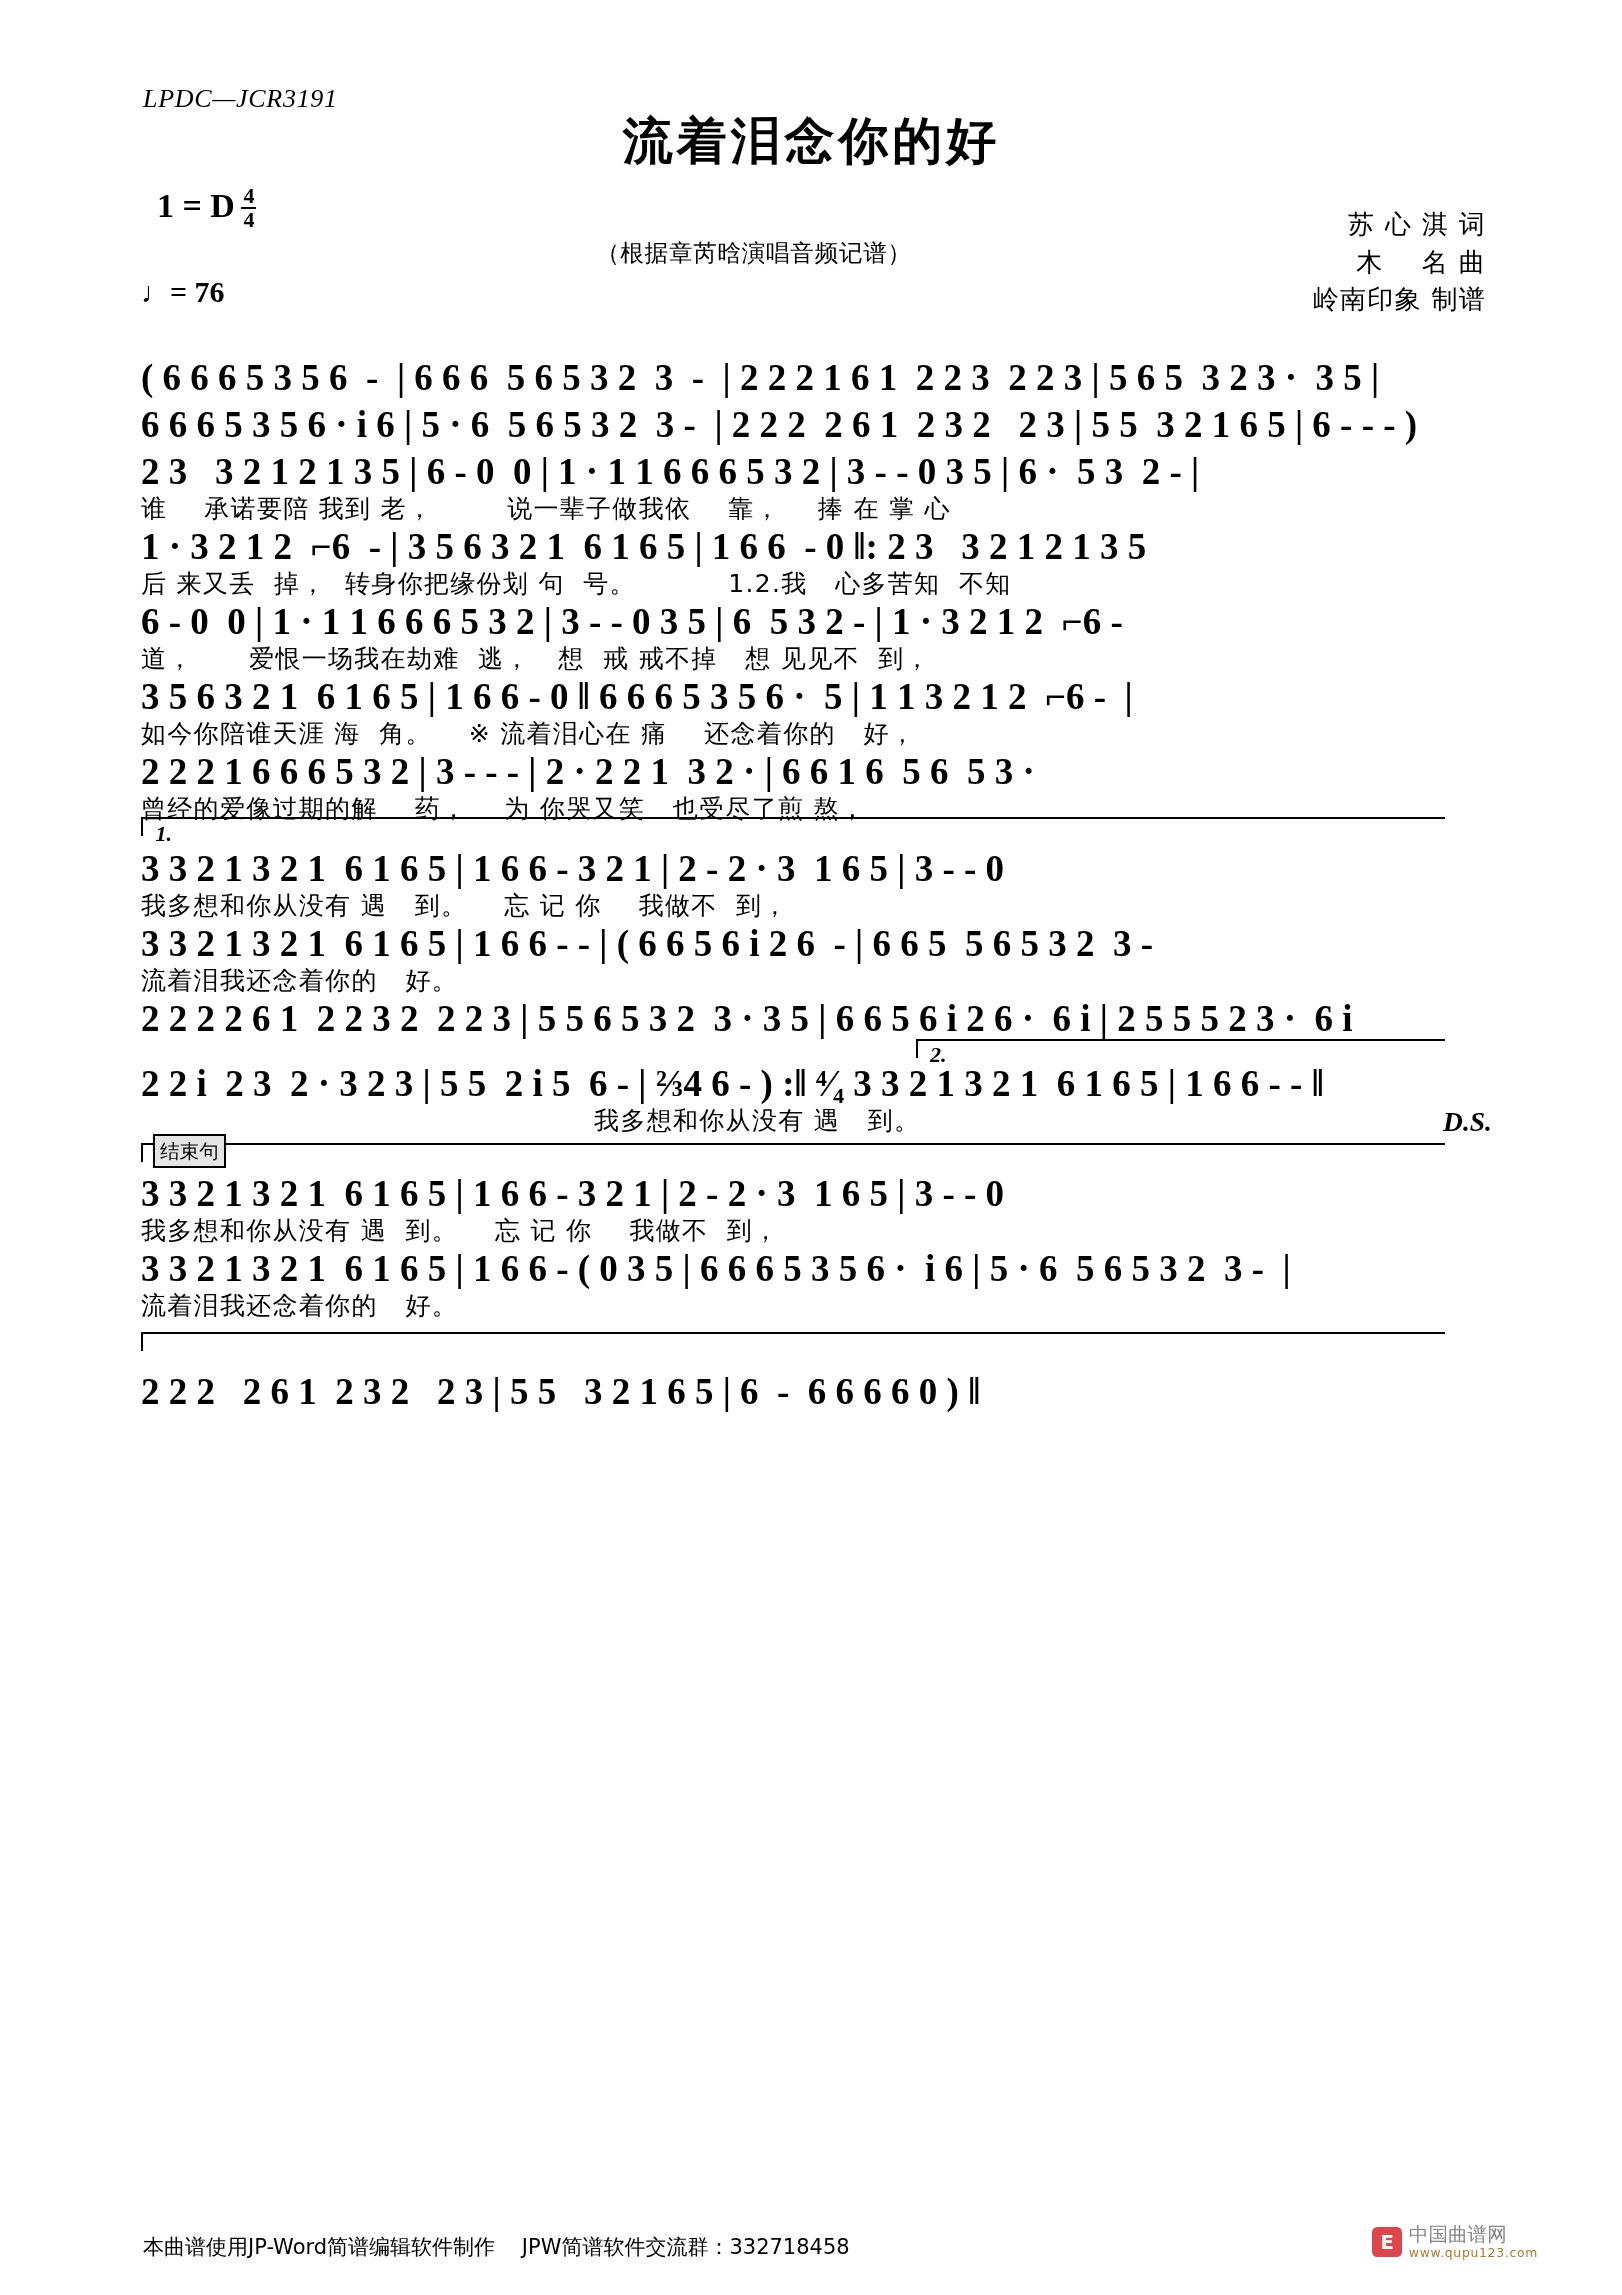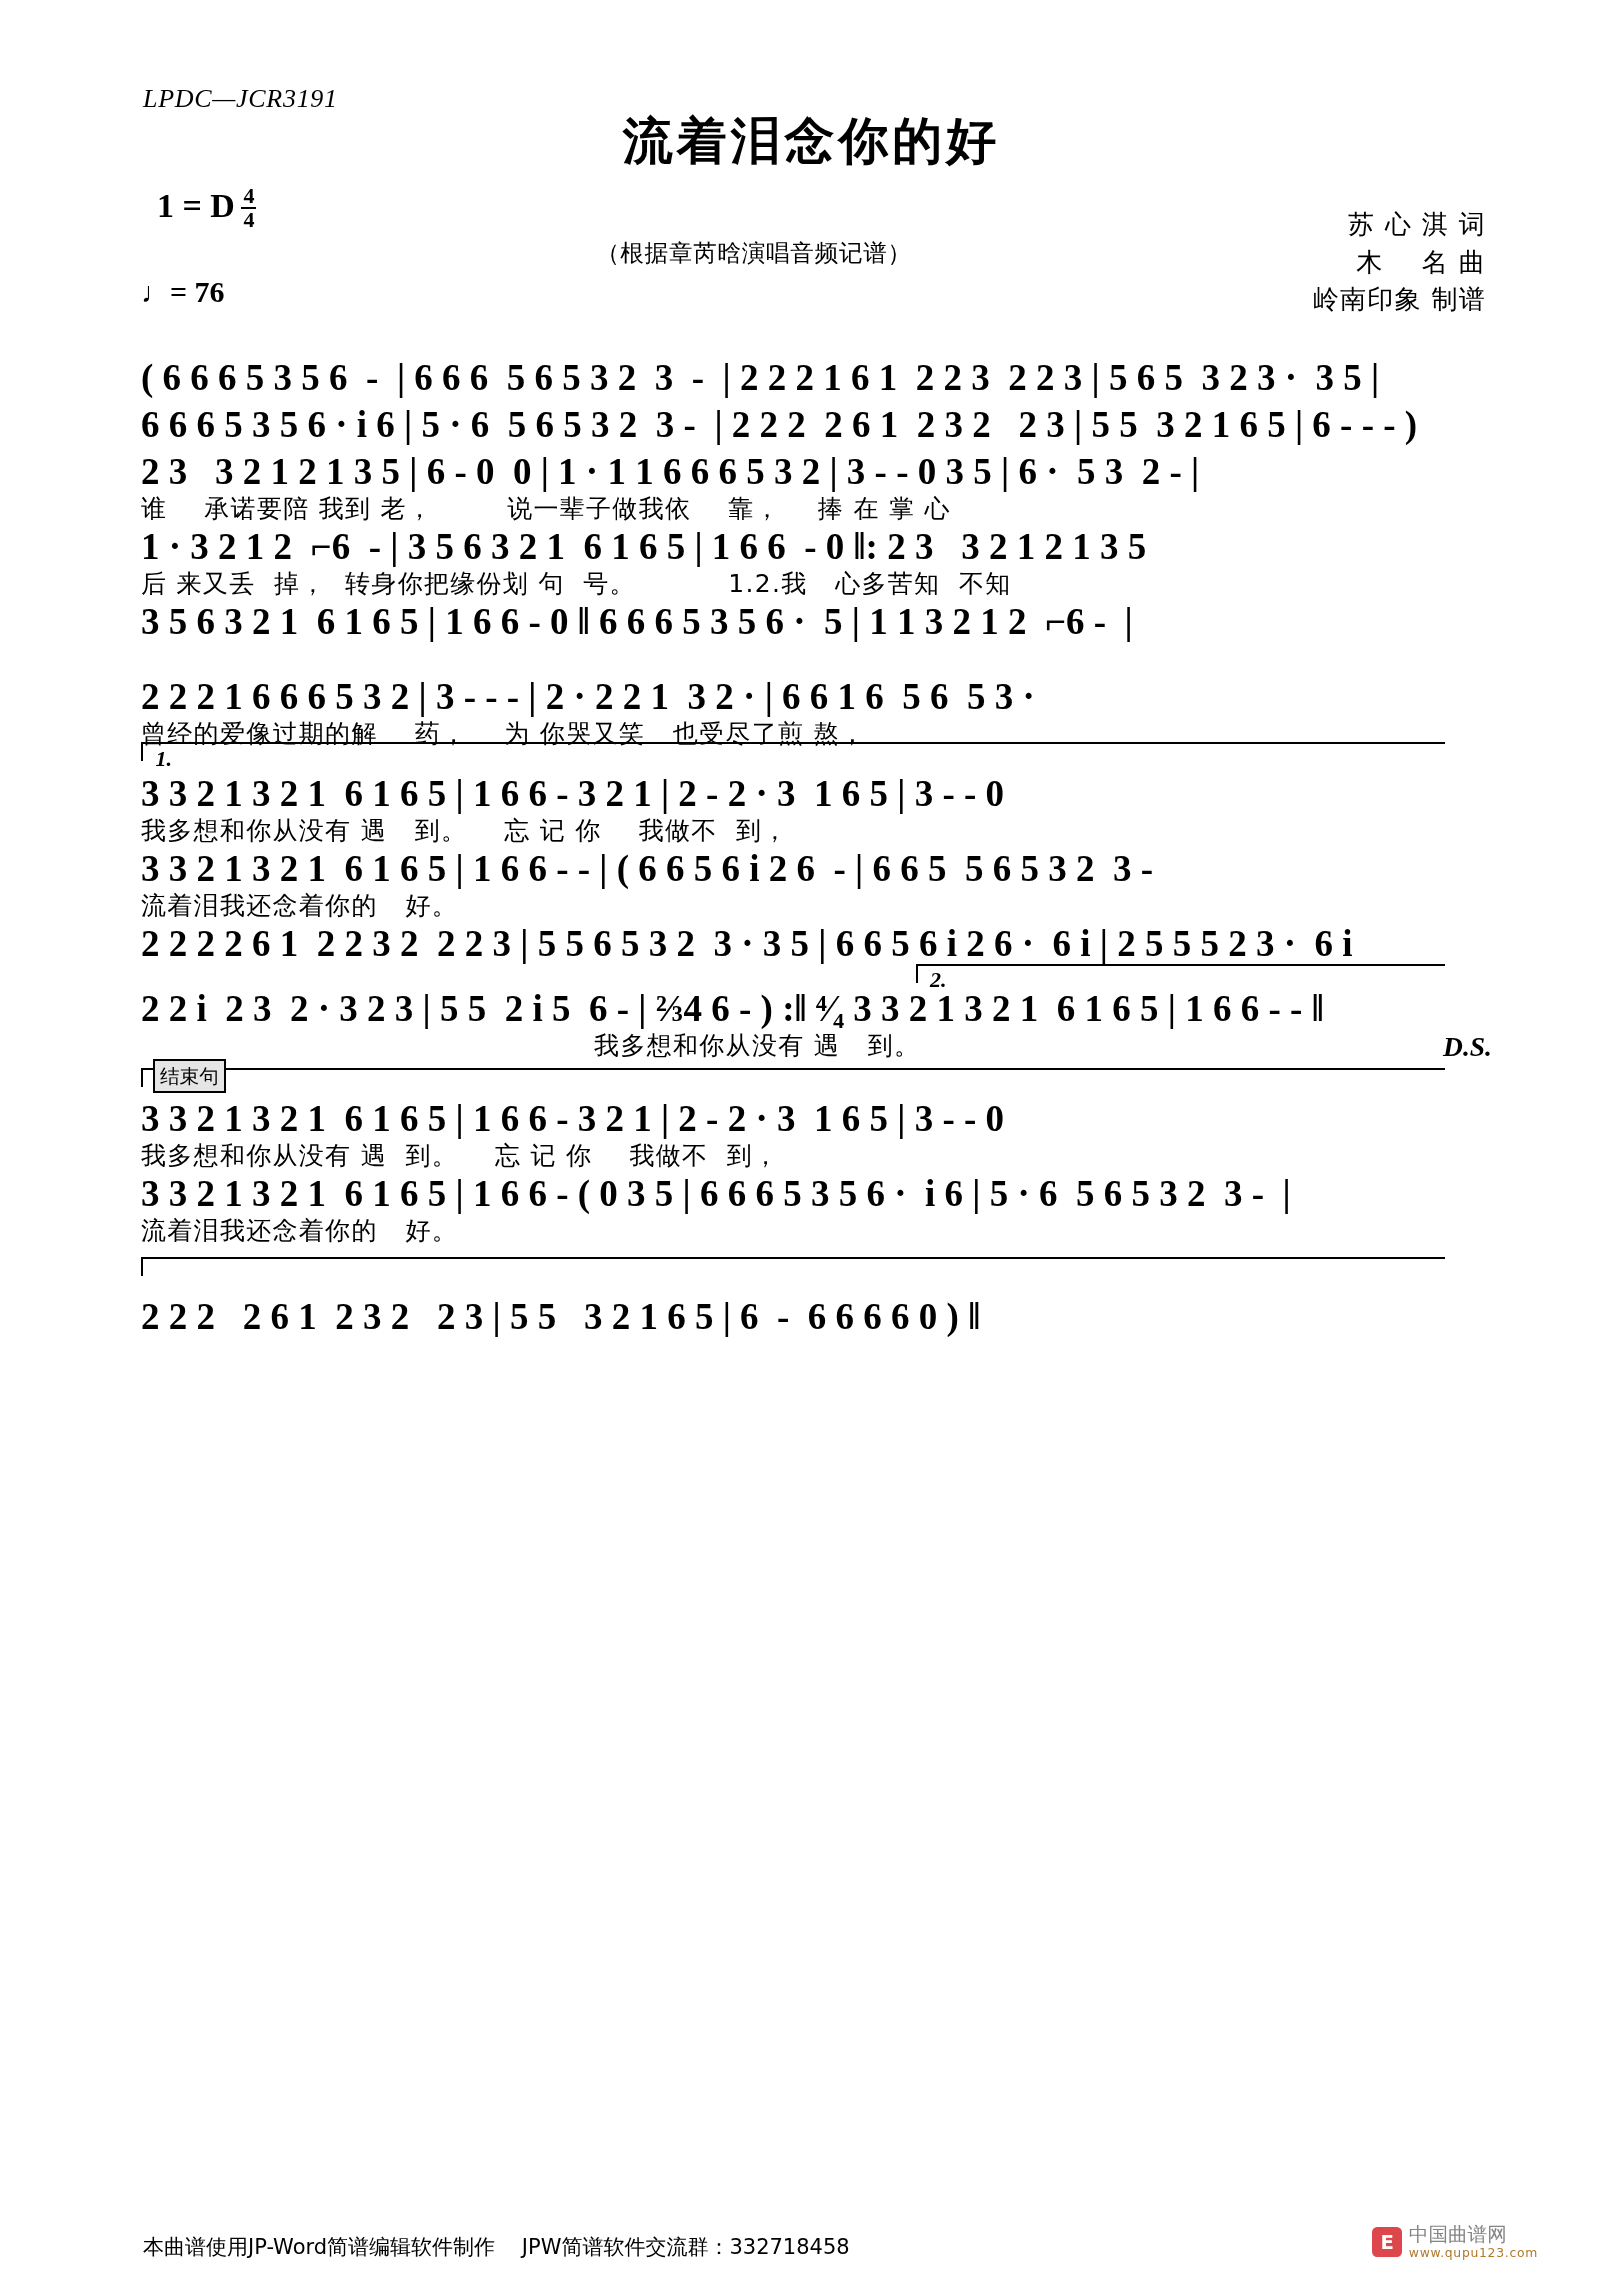--- a/index.html
+++ b/index.html
@@ -238,23 +238,28 @@
     <div class="sysline">
       <div class="notes">2 3   3 2 1 2 1 3 5 | 6 - 0  0 | 1 · 1 1 6 6 6 5 3 2 | 3 - - 0 3 5 | 6 ·  5 3  2 - |</div>
       <div class="lyrics">谁    承诺要陪 我到 老，        说一辈子做我依    靠，    捧 在 掌 心</div>
     </div>
 
     <div class="sysline">
       <div class="notes">1 · 3 2 1 2  ⌐6  - | 3 5 6 3 2 1  6 1 6 5 | 1 6 6  - 0 ‖: 2 3   3 2 1 2 1 3 5</div>
       <div class="lyrics">后 来又丢  掉，  转身你把缘份划 句  号。          1.2.我   心多苦知  不知</div>
     </div>
 
+    <div class="sysline">
+      <div class="notes">6 - 0  0 | 1 · 1 1 6 6 6 5 3 2 | 3 - - 0 3 5 | 6  5 3 2 - | 1 · 3 2 1 2  ⌐6 -</div>
+      <div class="lyrics">道，      爱恨一场我在劫难  逃，   想  戒 戒不掉   想 见见不  到，</div>
+    </div>
 
     <div class="sysline">
       <div class="notes">3 5 6 3 2 1  6 1 6 5 | 1 6 6 - 0 ‖ 6 6 6 5 3 5 6 ·  5 | 1 1 3 2 1 2  ⌐6 -  |</div>
+      <div class="lyrics">如今你陪谁天涯 海  角。    ※ 流着泪心在 痛    还念着你的   好，</div>
     </div>
 
     <div class="sysline">
       <div class="notes">2 2 2 1 6 6 6 5 3 2 | 3 - - - | 2 · 2 2 1  3 2 · | 6 6 1 6  5 6  5 3 ·</div>
       <div class="lyrics">曾经的爱像过期的解    药，    为 你哭又笑   也受尽了煎 熬，</div>
     </div>
 
     <div style="position:relative;height:0;">
       <div class="ending-line" style="left:0px; top:-9.2px; width:1302px;"></div>
       <div class="ending" style="left:14.4px; top:-5.2px;">1.</div>

